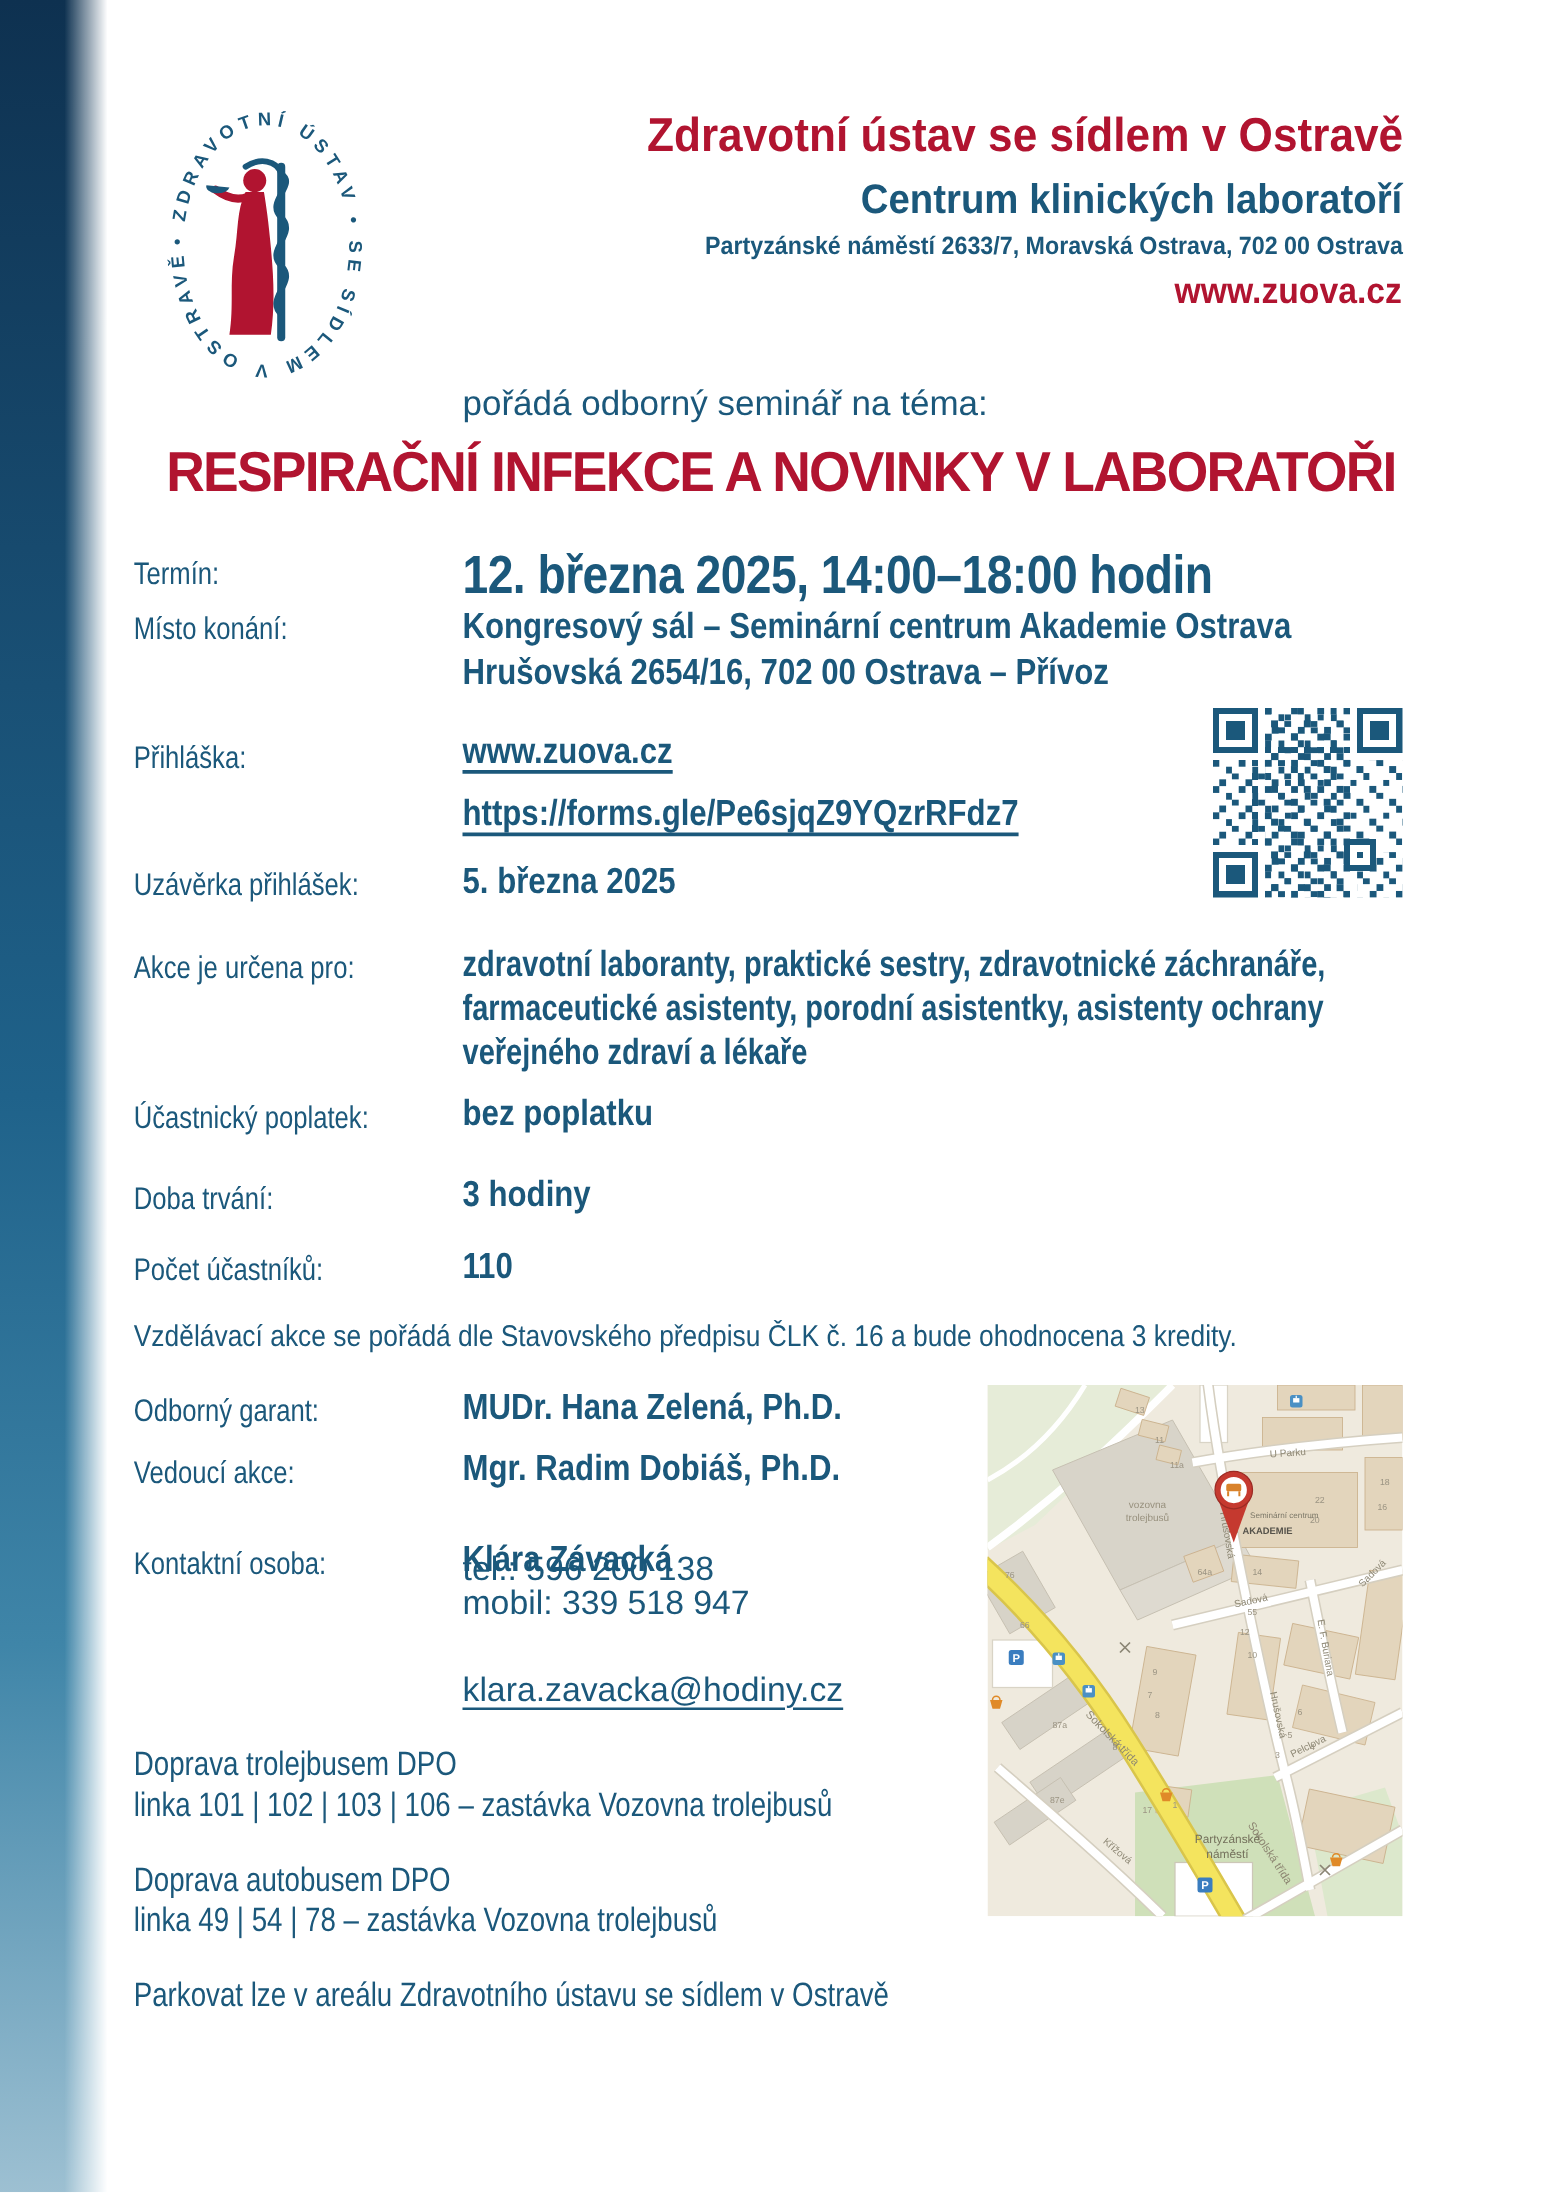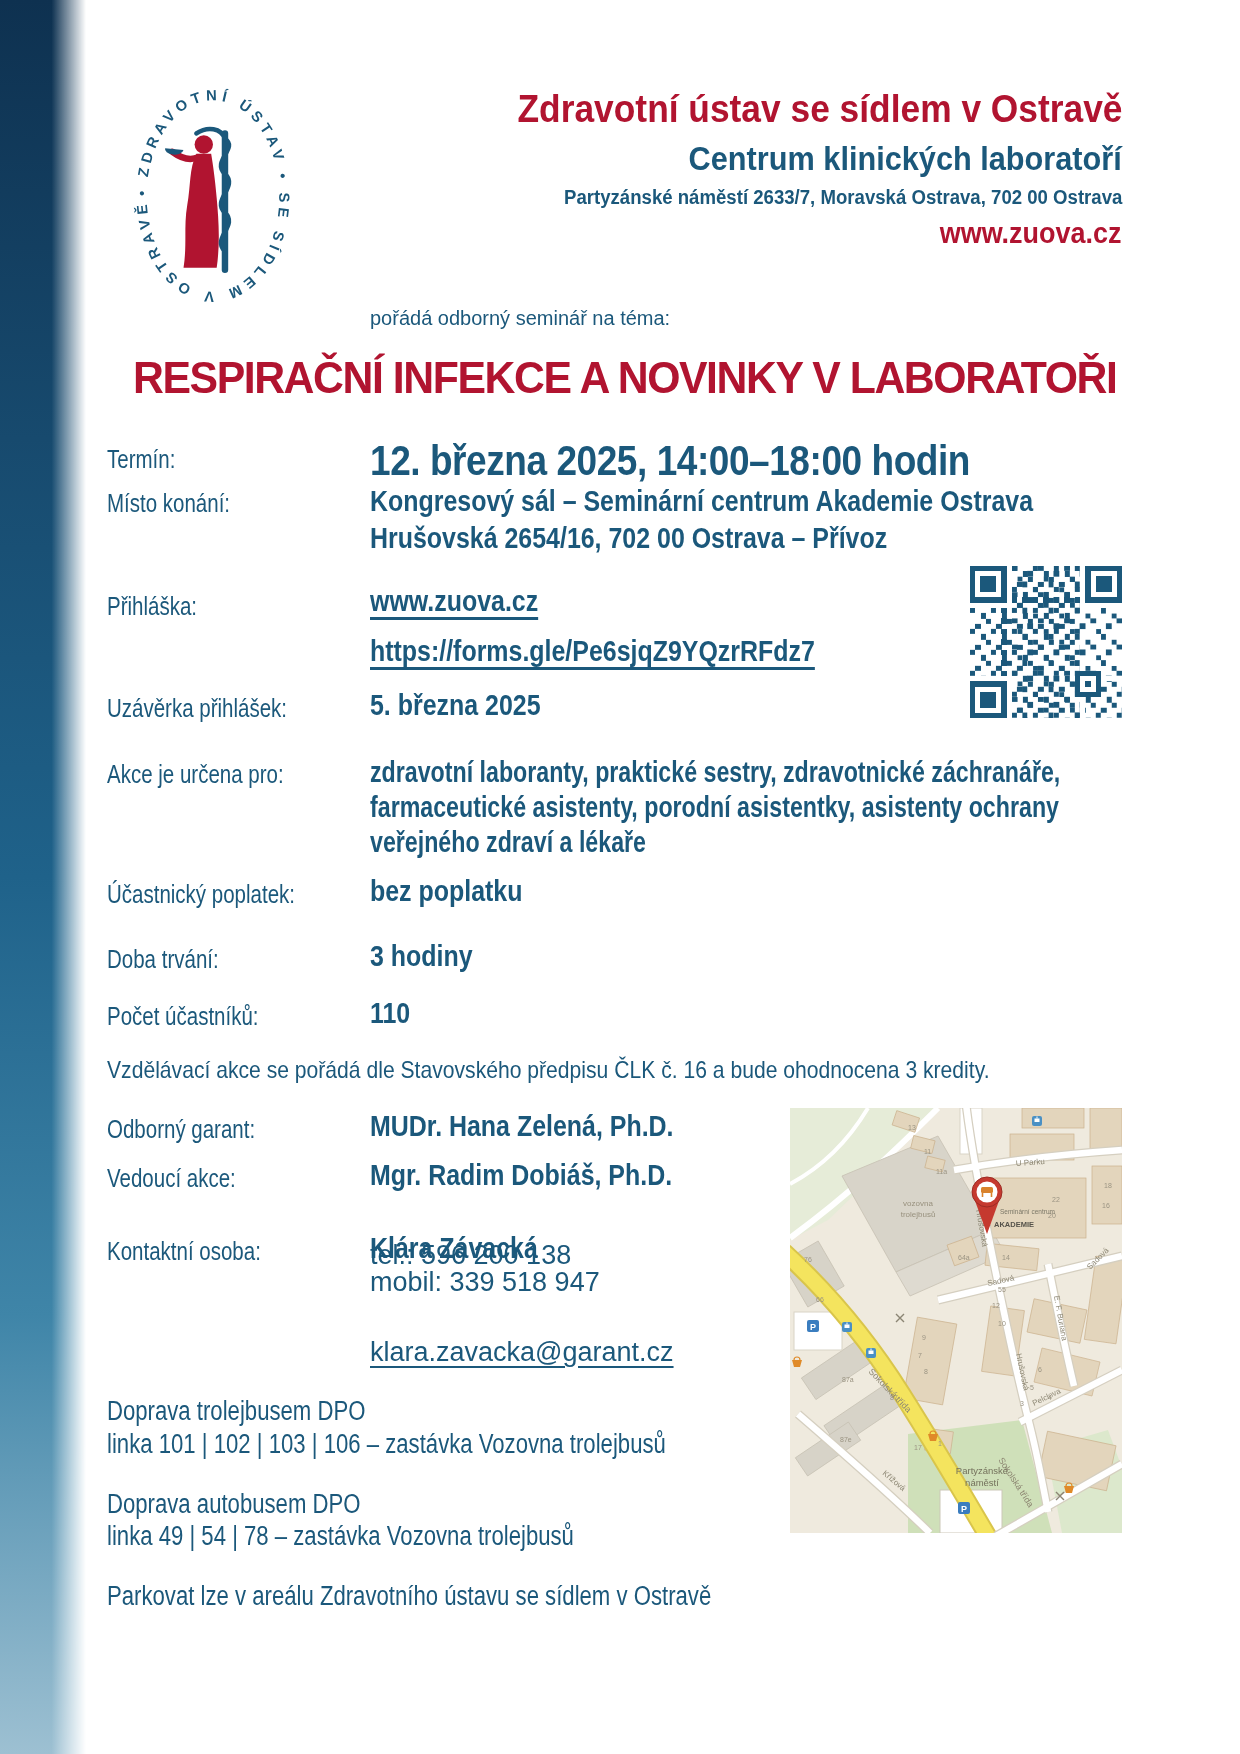--- a/index.html
+++ b/index.html
@@ -11,21 +11,21 @@
     background:linear-gradient(180deg,#0e3150 0%,#174a6e 25%,#1f628a 50%,#3f85a8 75%,#9dc0d2 100%);
     -webkit-mask-image:linear-gradient(90deg,#000 60%,transparent 100%);
     mask-image:linear-gradient(90deg,#000 60%,transparent 100%);}
   
   .hline{position:absolute;right:118px;text-align:right;white-space:nowrap;
          transform:scaleX(.93);transform-origin:100% 0;}
   .org{top:88px;font-size:38px;font-weight:700;color:#b11430;}
   .dept{top:140px;font-size:33px;font-weight:700;color:#1b587b;}
   .addr{top:186px;font-size:20px;font-weight:700;color:#1b587b;}
   .www{top:217px;font-size:29px;font-weight:700;color:#b11430;}
-  .intro{left:370px;top:307px;font-size:20px;}
+  .intro{left:370px;top:307px;font-size:28px;}
   .stitle{left:133px;top:352px;font-size:45px;font-weight:700;color:#b11430;
           letter-spacing:-1.5px;transform:scaleX(.95);transform-origin:0 0;}
   
   .label{left:107px;font-size:25px;transform:scaleX(.82);transform-origin:0 0;}
   .val{left:370px;font-size:29px;font-weight:700;transform:scaleX(.86);transform-origin:0 0;}
   .big{font-size:43px;letter-spacing:-.5px;}
   .lines{line-height:37px;}
   .lines35{line-height:35px;}
   .lines35 span{display:block;}
   .c80{transform:scaleX(.80);}
@@ -153,21 +153,21 @@
   <div class="abs label" style="top:1115px">Odborný garant:</div>
   <div class="abs val" style="top:1110px">MUDr. Hana Zelená, Ph.D.</div>
 
   <div class="abs label" style="top:1164px">Vedoucí akce:</div>
   <div class="abs val" style="top:1159px">Mgr. Radim Dobiáš, Ph.D.</div>
 
   <div class="abs label" style="top:1237px">Kontaktní osoba:</div>
   <div class="abs val" style="top:1232px">Klára Závacká</div>
   <div class="abs reg27" style="top:1267px">mobil: 339 518 947</div>
   <div class="abs reg27" style="top:1240px">tel.: 596 200 138</div>
-  <div class="abs reg27 elink" style="top:1337px">klara.zavacka@garant.cz</div>
+  <div class="abs reg27 elink" style="top:1337px">klara.zavacka@hodiny.cz</div>
 
   <div class="abs tline" style="top:1396px">Doprava trolejbusem DPO</div>
   <div class="abs tline" style="top:1429px">linka 101 | 102 | 103 | 106 – zastávka Vozovna trolejbusů</div>
   <div class="abs tline" style="top:1489px">Doprava autobusem DPO</div>
   <div class="abs tline" style="top:1521px">linka 49 | 54 | 78 – zastávka Vozovna trolejbusů</div>
   <div class="abs tline" style="top:1581px">Parkovat lze v areálu Zdravotního ústavu se sídlem v Ostravě</div>
 
   <svg class="map" width="332" height="425" viewBox="0 0 332 425">
     <rect width="332" height="425" fill="#efeade"></rect>
 

